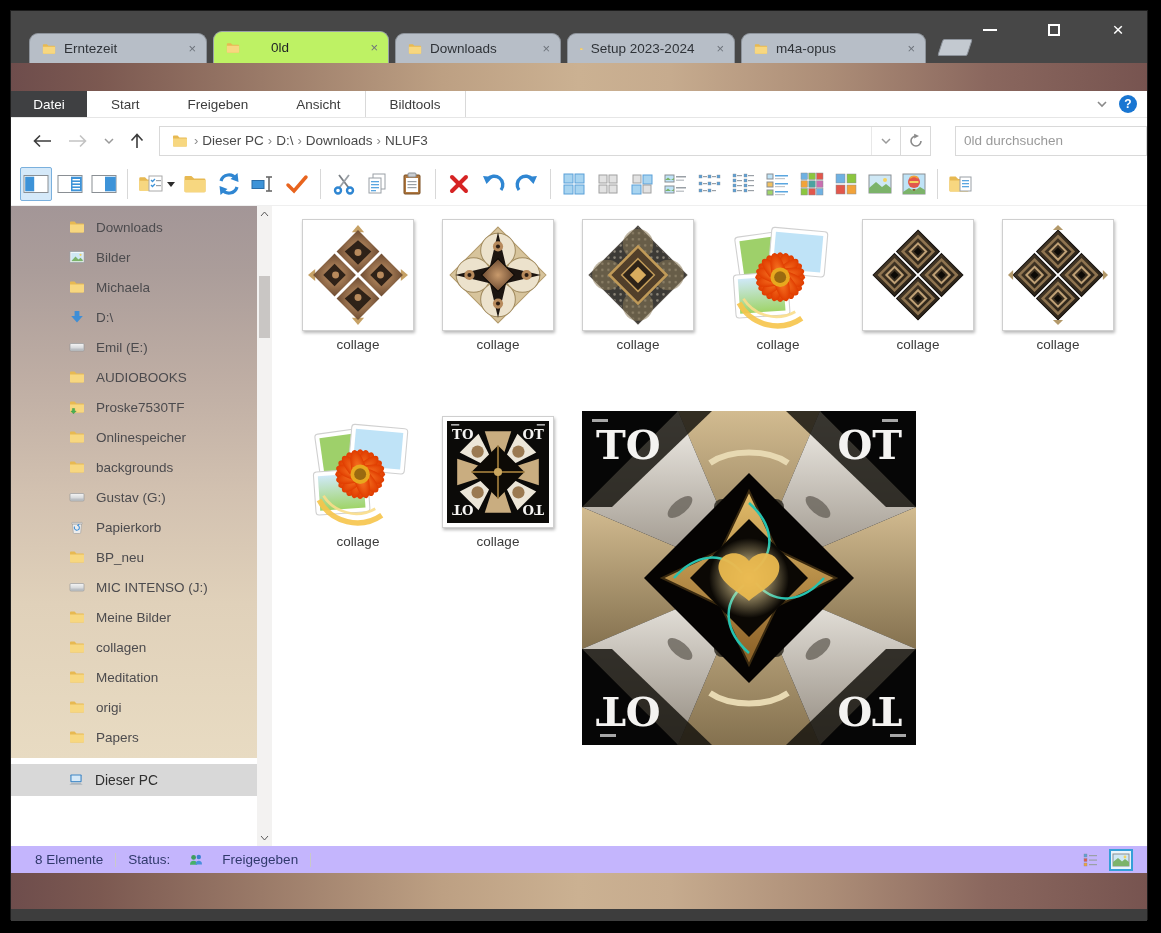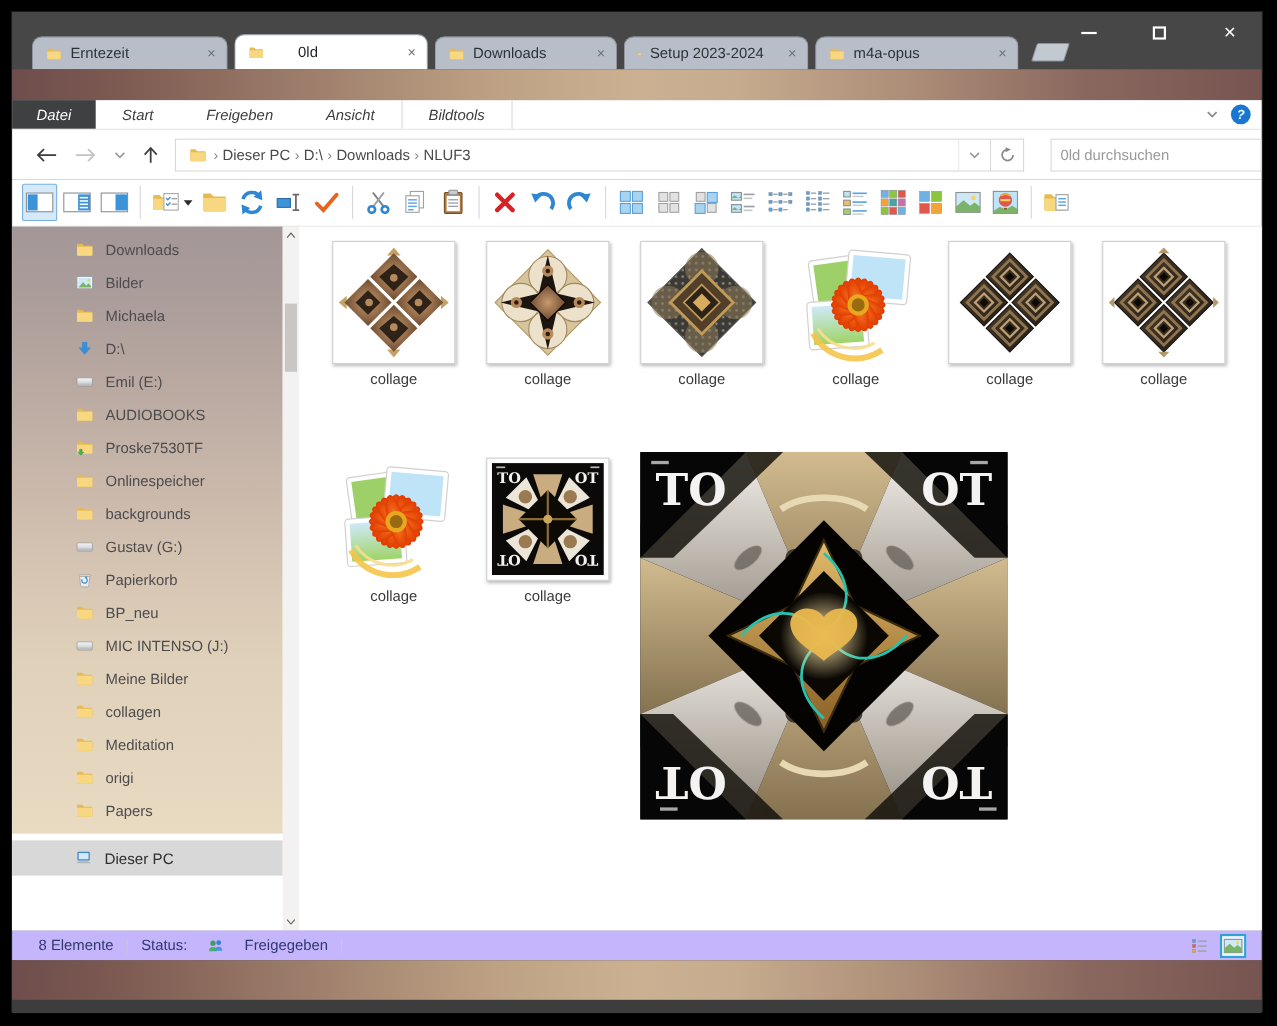--- a/index.html
+++ b/index.html
@@ -9,42 +9,42 @@
             background:#474747; border:1px solid #1c1c1c;
             box-shadow: inset 3px 0 0 #2f2f2f, inset -2px 0 0 #2f2f2f; }
 
   
   .titlebar { position:absolute; left:0; top:0; width:100%; height:52px; background:#474747; }
   .wrench { position:absolute; left:16px; top:22px; width:20px; height:20px; }
   .tabs { position:absolute; left:18px; bottom:0; display:flex; align-items:flex-end; }
   .tab { height:30px; display:flex; align-items:center; gap:8px; padding:0 10px 0 12px;
          background:#b7bec7; border:1px solid #8d939b; border-bottom:none;
          border-radius:9px 9px 0 0; margin-right:6px; color:#2f3338; font-size:13.5px; }
-  .tab.active { background:#ffffff; border-color:#9aa0a8; color:#1f2226; height:32px;gap:31px; }
+  .tab.active { background:#bef264; border-color:#9aa0a8; color:#1f2226; height:32px;gap:31px; }
   .tab .tab-label { white-space:nowrap; }
   .tab .tab-x { color:#6d737b; font-size:13px; margin-left:auto; padding-left:14px; cursor:default; }
   .tab-w0{width:178px}.tab-w1{width:176px}.tab-w2{width:166px}.tab-w3{width:168px}.tab-w4{width:185px}
   .newtab { width:30px; height:17px; background:#c3c9d0; border:1px solid #8d939b;
             transform:skewX(-18deg); margin:0 0 7px 8px; border-radius:2px; }
   .wincontrols { position:absolute; right:8px; top:6px; display:flex; gap:22px; }
   .wc { width:42px; height:26px; display:flex; align-items:center; justify-content:center; color:#fff; }
   .wc-min i { display:block; width:14px; height:0; border-bottom:2px solid #fff; }
   .wc-max i { display:block; width:12px; height:12px; border:2px solid #fff; }
   .wc-close { font-size:19px; font-weight:400; }
 
   
   .band { position:absolute; left:0; width:100%; height:28px;
           background:linear-gradient(90deg,#6e4d4c 0%,#7c5951 8%,#9a7a68 22%,#bda083 38%,#cbb192 50%,#c6ab8e 58%,#ac8d77 72%,#8a675e 86%,#775450 100%); }
   .band-top { top:52px; }
   .band-bottom { top:862px; height:36px; }
   .footer-dark { position:absolute; left:0; top:898px; width:100%; height:12px; background:#3d3d3d; }
 
   
   .menubar { position:absolute; left:0; top:80px; width:100%; height:27px; background:#fff;
-             display:flex; align-items:stretch; border-bottom:1px solid #e6e6e6;font-style:italic; }
+             display:flex; align-items:stretch; border-bottom:1px solid #e6e6e6; }
   .menu-file { width:76px; background:#3f4042; color:#fff; display:flex; align-items:center;
                justify-content:center; font-size:13.5px; }
   .menu-item { padding:0 24px; display:flex; align-items:center; color:#3c3c3c; font-size:13.5px; }
   .menu-sep { width:1px; background:#d9d9d9; margin:0; }
   .menu-right { margin-left:auto; display:flex; align-items:center; gap:10px; padding-right:10px; }
   .help-btn { width:18px; height:18px; border-radius:50%; background:#1976d2; color:#fff;
               font-size:12px; font-weight:bold; display:flex; align-items:center; justify-content:center; }
 
   
   .addressbar { position:absolute; left:0; top:107px; width:100%; height:45px; background:#fff;

